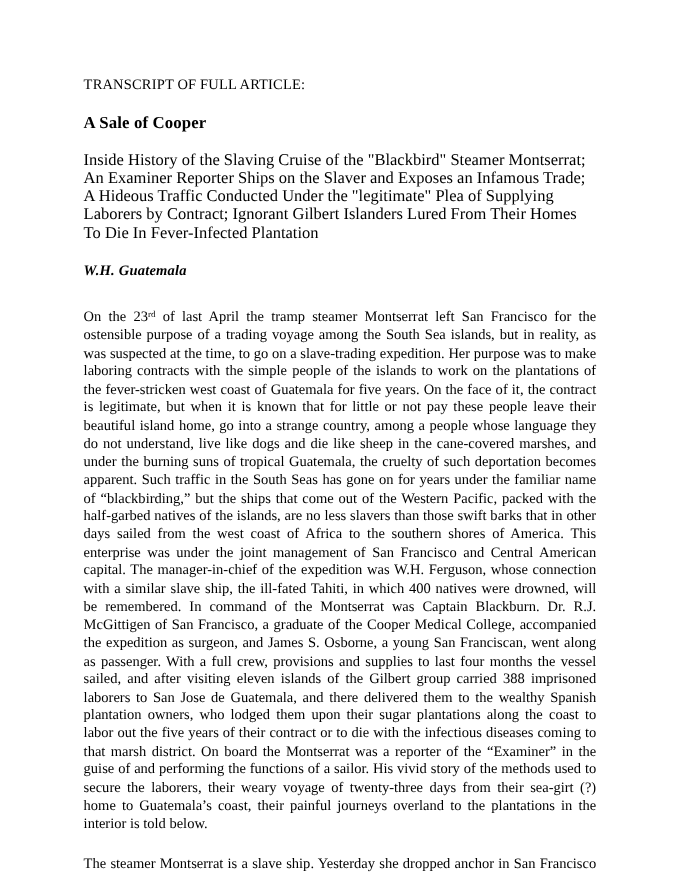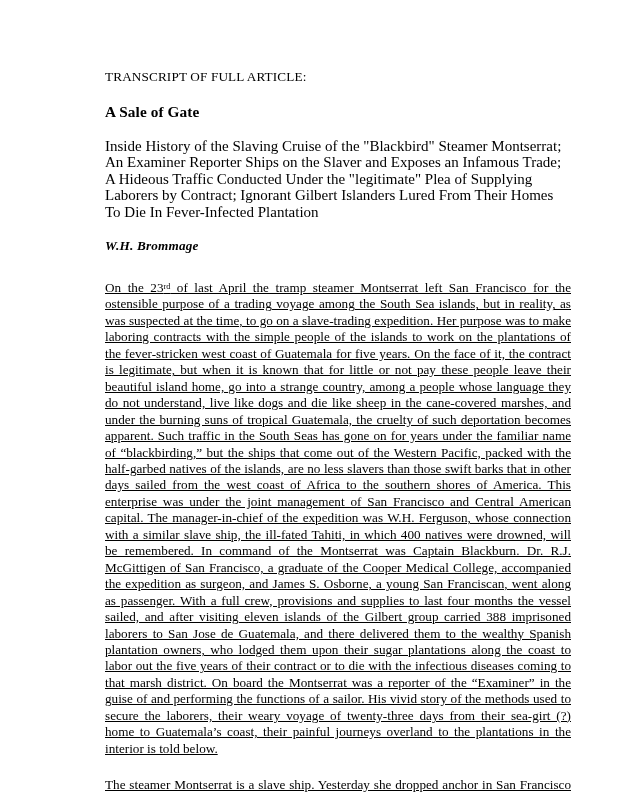--- a/index.html
+++ b/index.html
@@ -16,21 +16,21 @@
     color: #000000;
     -webkit-font-smoothing: antialiased;
   }
 
   .page {
     position: relative;
     width: 618px;
     height: 800px;
     background: #ffffff;
     box-sizing: border-box;
-    padding: 68px 76px 0 105px;
+    padding: 68px 76px 0 76px;
   }
 
   .doc-body {
     width: 466px;
   }
 
   
   .transcript-label {
     font-size: 13.2px;
     line-height: 17px;
@@ -64,21 +64,20 @@
   }
 
   
   .para {
     font-size: 13.2px;
     line-height: 16.45px;
     margin: 0;
     text-align: justify;
     text-justify: inter-word;
     hyphens: none;
-    text-decoration: underline;
   }
 
   .para-lead {
     margin-bottom: 17px;
   }
 
   .para-wide {
     line-height: 21.5px;
   }
 
@@ -89,24 +88,24 @@
   }
 </style>
 </head>
 <body>
 
 <div class="page">
   <div class="doc-body">
 
     <p class="transcript-label">TRANSCRIPT OF FULL ARTICLE:</p>
 
-    <h1 class="article-title">A Sale of Gate</h1>
+    <h1 class="article-title">A Sale of Cooper</h1>
 
     <p class="article-subtitle">Inside History of the Slaving Cruise of the "Blackbird" Steamer Montserrat; An Examiner Reporter Ships on the Slaver and Exposes an Infamous Trade; A Hideous Traffic Conducted Under the "legitimate" Plea of Supplying Laborers by Contract; Ignorant Gilbert Islanders Lured From Their Homes To Die In Fever-Infected Plantation</p>
 
-    <p class="byline">W.H. Brommage</p>
+    <p class="byline">W.H. Guatemala</p>
 
     <p class="para para-lead"><span>On the 23</span><sup>rd</sup><span> of last April the tramp steamer Montserrat left San Francisco for the ostensible purpose of a trading voyage among the South Sea islands, but in reality, as was suspected at the time, to go on a slave-trading expedition. Her purpose was to make laboring contracts with the simple people of the islands to work on the plantations of the fever-stricken west coast of Guatemala for five years. On the face of it, the contract is legitimate, but when it is known that for little or not pay these people leave their beautiful island home, go into a strange country, among a people whose language they do not understand, live like dogs and die like sheep in the cane-covered marshes, and under the burning suns of tropical Guatemala, the cruelty of such deportation becomes apparent. Such traffic in the South Seas has gone on for years under the familiar name of “blackbirding,” but the ships that come out of the Western Pacific, packed with the half-garbed natives of the islands, are no less slavers than those swift barks that in other days sailed from the west coast of Africa to the southern shores of America. This enterprise was under the joint management of San Francisco and Central American capital. The manager-in-chief of the expedition was W.H. Ferguson, whose connection with a similar slave ship, the ill-fated Tahiti, in which 400 natives were drowned, will be remembered. In command of the Montserrat was Captain Blackburn. Dr. R.J. McGittigen of San Francisco, a graduate of the Cooper Medical College, accompanied the expedition as surgeon, and James S. Osborne, a young San Franciscan, went along as passenger. With a full crew, provisions and supplies to last four months the vessel sailed, and after visiting eleven islands of the Gilbert group carried 388 imprisoned laborers to San Jose de Guatemala, and there delivered them to the wealthy Spanish plantation owners, who lodged them upon their sugar plantations along the coast to labor out the five years of their contract or to die with the infectious diseases coming to that marsh district. On board the Montserrat was a reporter of the “Examiner” in the guise of and performing the functions of a sailor. His vivid story of the methods used to secure the laborers, their weary voyage of twenty-three days from their sea-girt (?) home to Guatemala’s coast, their painful journeys overland to the plantations in the interior is told below.</span></p>
 
     <p class="para para-wide"><span>The steamer Montserrat is a slave ship. Yesterday she dropped anchor in San Francisco bay and ended a six month voyage. She sailed through the Golden Gate bound outward on the 23</span></p>
 
   </div>
 </div>
 
 </body></html>

